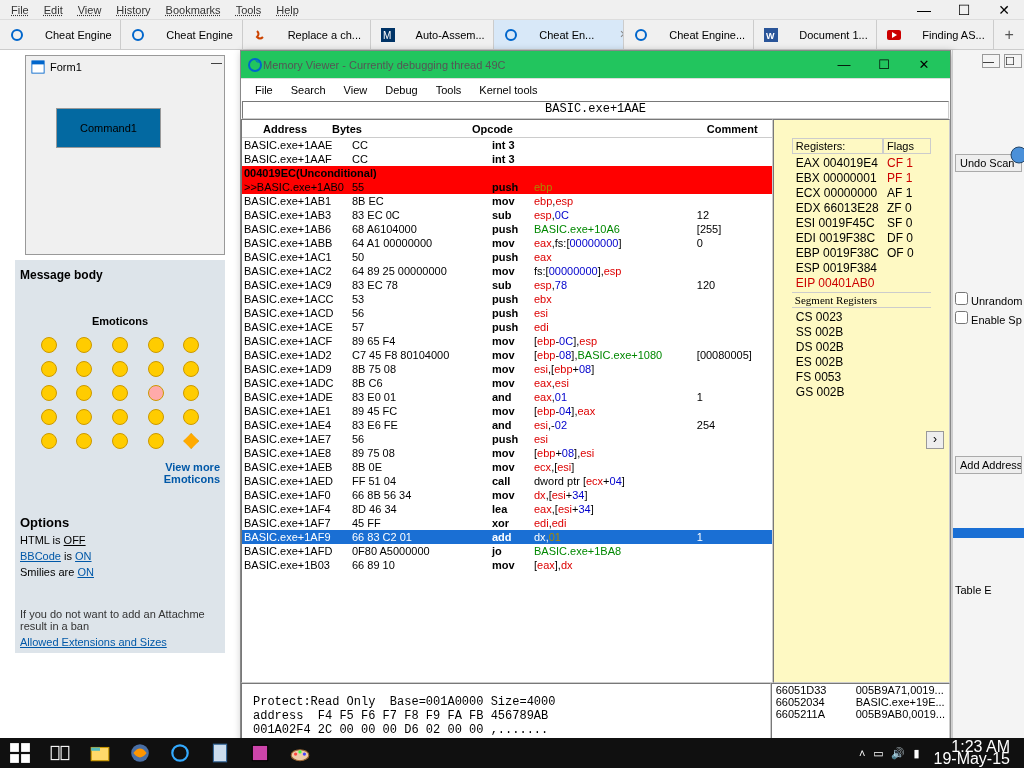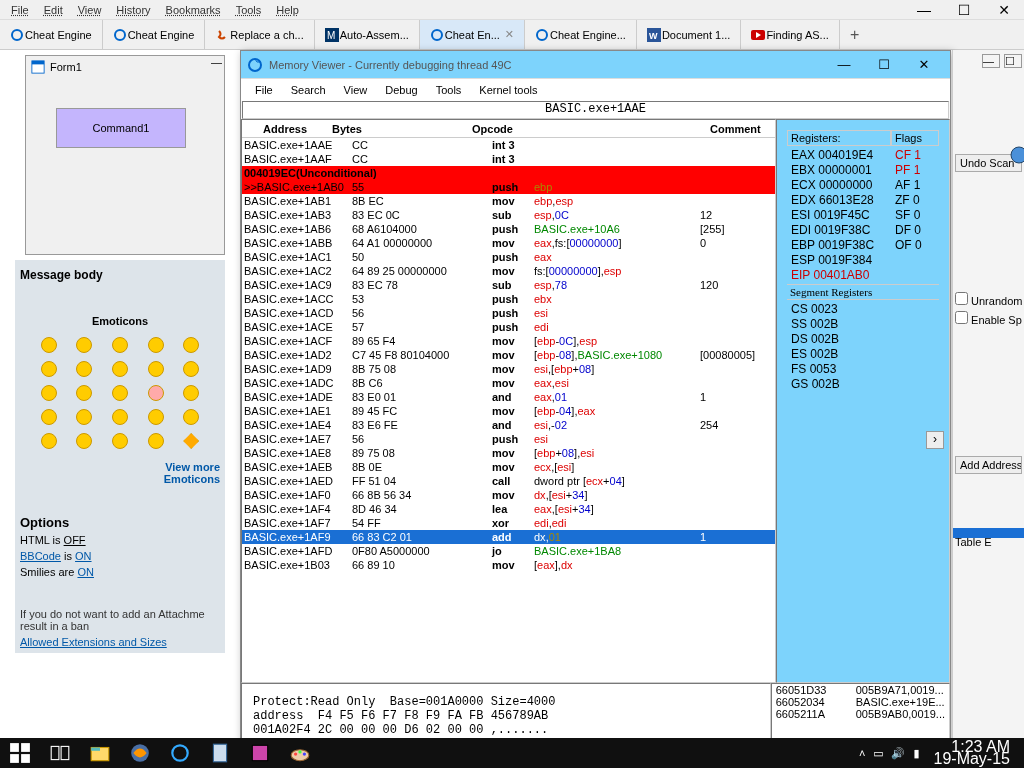--- a/index.html
+++ b/index.html
@@ -6,50 +6,50 @@
 body { width: 1024px; height: 768px; overflow: hidden; background: #fff; position: relative; font-size: 11px; }
 
 
 .main-menubar { height: 20px; background: #f0f0f0; display: flex; gap: 3px; padding: 2px 5px; border-bottom: 1px solid #ddd; }
 .main-menubar span { padding: 2px 6px; color: #333; text-decoration: underline; text-decoration-style: dotted; }
 .main-titlebar-controls { position: absolute; top: 0; right: 0; display: flex; height: 20px; }
 .main-titlebar-controls div { width: 40px; display: flex; align-items: center; justify-content: center; font-size: 14px; }
 
 
 .browser-tabs { height: 30px; background: #f0f0f0; display: flex; border-bottom: 1px solid #ccc; }
-.browser-tab { display: flex; align-items: center; gap: 1px; padding: 0 10px; border-right: 1px solid #ccc; max-width: 130px; overflow: hidden; white-space: nowrap; }
+.browser-tab { display: flex; align-items: center; gap: 21px; padding: 0 10px; border-right: 1px solid #ccc; max-width: 130px; overflow: hidden; white-space: nowrap; }
 .browser-tab.active { background: #d8e8f8; }
 .browser-tab .favicon { width: 14px; height: 14px; flex-shrink: 0; }
 .browser-tab .tab-close { margin-left: 4px; color: #888; }
 .new-tab { width: 30px; display: flex; align-items: center; justify-content: center; font-size: 16px; color: #555; }
 
 
 .form1-window { position: absolute; top: 55px; left: 25px; width: 200px; height: 200px; background: #f0f0f0; border: 1px solid #999; }
 .form1-title { height: 22px; display: flex; align-items: center; padding: 0 5px; gap: 5px; }
 .form1-title .icon { width: 14px; height: 14px; }
 .form1-controls { position: absolute; top: 0; right: 2px; }
 .form1-body { padding: 30px 30px; }
-.command-btn { width: 130px; height: 40px; background: #c4b5fd; border: 1px solid #999; display: flex; align-items: center; justify-content: center; }
+.command-btn { width: 105px; height: 40px; background: #0369a1; border: 1px solid #999; display: flex; align-items: center; justify-content: center; }
 
 
 .left-panel { position: absolute; top: 260px; left: 15px; width: 210px; background: #dde4ea; padding: 5px; }
 .msg-header { font-weight: bold; font-size: 12px; padding: 3px 0; }
 .emoticons-header { text-align: center; font-weight: bold; margin-top: 30px; margin-bottom: 10px; }
 .emoticon-grid { display: grid; grid-template-columns: repeat(5, 1fr); gap: 8px; justify-items: center; padding: 0 15px; }
 .emot { width: 16px; height: 16px; border-radius: 50%; background: #fc0; border: 1px solid #c90; }
 .emot-link { color: #0058a8; font-weight: bold; text-align: right; display: block; margin-top: 12px; }
 .options-header { font-weight: bold; font-size: 13px; margin-top: 30px; }
 .opt-line { margin-top: 4px; }
 .opt-line a { color: #0058a8; text-decoration: underline; }
 .attach-text { margin-top: 30px; font-size: 11px; color: #333; }
 .ext-link { color: #0058a8; text-decoration: underline; }
 
 
 .mv-window { position: absolute; top: 50px; left: 240px; width: 711px; height: 693px; background: #f8f8f8; border: 1px solid #888; box-shadow: 2px 2px 8px rgba(0,0,0,0.3); }
-.mv-titlebar { height: 28px; background: #7dd3fc; display: flex; align-items: center; padding: 0 6px; gap: 6px; border-bottom: 1px solid #ddd; }
+.mv-titlebar { height: 28px; background: #22c55e; display: flex; align-items: center; padding: 0 6px; border-bottom: 1px solid #ddd; }
 .mv-titlebar .icon { width: 16px; height: 16px; }
 .mv-title-text { flex: 1; color: #555; }
 .mv-title-controls { display: flex; gap: 0; }
 .mv-title-controls div { width: 40px; height: 24px; display: flex; align-items: center; justify-content: center; font-size: 13px; }
 .mv-menubar { height: 22px; display: flex; gap: 2px; padding: 0 6px; align-items: center; background: #fff; }
 .mv-menubar span { padding: 2px 8px; }
 .mv-addrbar { height: 18px; border: 1px inset #ccc; background: #fff; text-align: center; margin: 0 1px; font-family: "Courier New", monospace; font-size: 12px; }
 
 .mv-body { display: flex; height: 564px; }
 .disasm-panel { width: 535px; border: 1px inset #ccc; background: #fff; font-family: "MS Sans Serif", Tahoma, sans-serif; font-size: 11px; overflow: hidden; }
@@ -65,21 +65,21 @@
 .dcol-bytes { width: 140px; }
 .dcol-op { width: 42px; font-weight: bold; }
 .dcol-operand { flex: 1; }
 .dcol-comment { width: 75px; padding-right: 4px; }
 .row-red { background: #f00; color: #000; }
 .row-red .dcol-op { color: #000; }
 .row-blue { background: #1a6fd4; color: #fff; }
 .row-blue .dcol-op { color: #fff; }
 
 
-.reg-panel { flex: 1; background: #7dd3fc; border: 1px inset #ccc; font-family: "Courier New", monospace; font-size: 12px; padding: 10px; }
+.reg-panel { flex: 1; background: #fef9c3; border: 1px inset #ccc; font-family: "Courier New", monospace; font-size: 12px; padding: 18px; }
 .reg-header { display: flex; font-family: "Segoe UI", Tahoma; font-size: 11px; }
 .reg-header div { border: 1px solid #ccc; padding: 1px 3px; }
 .reg-body { display: flex; }
 .reg-col { display: flex; flex-direction: column; gap: 1px; padding: 2px 4px; }
 .reg-row { white-space: pre; }
 .reg-red { color: #c00; }
 .seg-header { font-family: "Segoe UI", Tahoma; font-size: 11px; border-top: 1px solid #ccc; border-bottom: 1px solid #ccc; padding: 1px 3px; }
 
 
 .hex-panel { display: flex; height: 68px; }
@@ -468,21 +468,21 @@
           </div>
           <div class="drow ">
             <div class="dcol-addr">BASIC.exe+1AF4</div>
             <div class="dcol-bytes">8D 46 34</div>
             <div class="dcol-op">lea</div>
             <div class="dcol-operand"><span class="c-red">eax</span>,[<span class="c-red">esi</span>+<span class="c-blue">34</span>]</div>
             <div class="dcol-comment"></div>
           </div>
           <div class="drow ">
             <div class="dcol-addr">BASIC.exe+1AF7</div>
-            <div class="dcol-bytes">54 FF</div>
+            <div class="dcol-bytes">45 FF</div>
             <div class="dcol-op">xor</div>
             <div class="dcol-operand"><span class="c-red">edi</span>,<span class="c-red">edi</span></div>
             <div class="dcol-comment"></div>
           </div>
           <div class="drow row-blue">
             <div class="dcol-addr">BASIC.exe+1AF9</div>
             <div class="dcol-bytes">66 83 C2 01</div>
             <div class="dcol-op">add</div>
             <div class="dcol-operand"><span>dx</span>,<span class="c-gold">01</span></div>
             <div class="dcol-comment">1</div>
@@ -577,21 +577,21 @@
     <div style="width:18px;height:14px;border:1px solid #999">☐</div>
   </div>
   <svg style="position:absolute;top:90px;right:0" width="20" height="30">
       <circle cx="15" cy="15" r="8" fill="#4a90d9" stroke="#246"></circle>
     </svg>
   <div class="rp-btn">Undo Scan</div>
   <div class="rp-chk"><input type="checkbox" style=""> <span>Unrandomiz</span></div>
   <div style="margin-top:4px;white-space:nowrap;overflow:hidden"><input type="checkbox" style=""> <span>Enable Spe</span></div>
   <div class="rp-btn" style="margin-top:130px">Add Address M</div>
   <div style="position:absolute;top:478px;left:0;right:0;height:10px;background:#1a6fd4"></div>
-  <div style="margin-top:62px;white-space:nowrap;overflow:hidden">Table E</div>
+  <div style="margin-top:110px;white-space:nowrap;overflow:hidden">Table E</div>
 </div>
 
 <div class="taskbar">
   <div class="tb-item">
       <svg class="tb-icon" viewBox="0 0 20 20">
         <rect x="1" y="1" width="8" height="8" fill="#fff"></rect>
         <rect x="11" y="1" width="8" height="8" fill="#fff"></rect>
         <rect x="1" y="11" width="8" height="8" fill="#fff"></rect>
         <rect x="11" y="11" width="8" height="8" fill="#fff"></rect>
       </svg>

